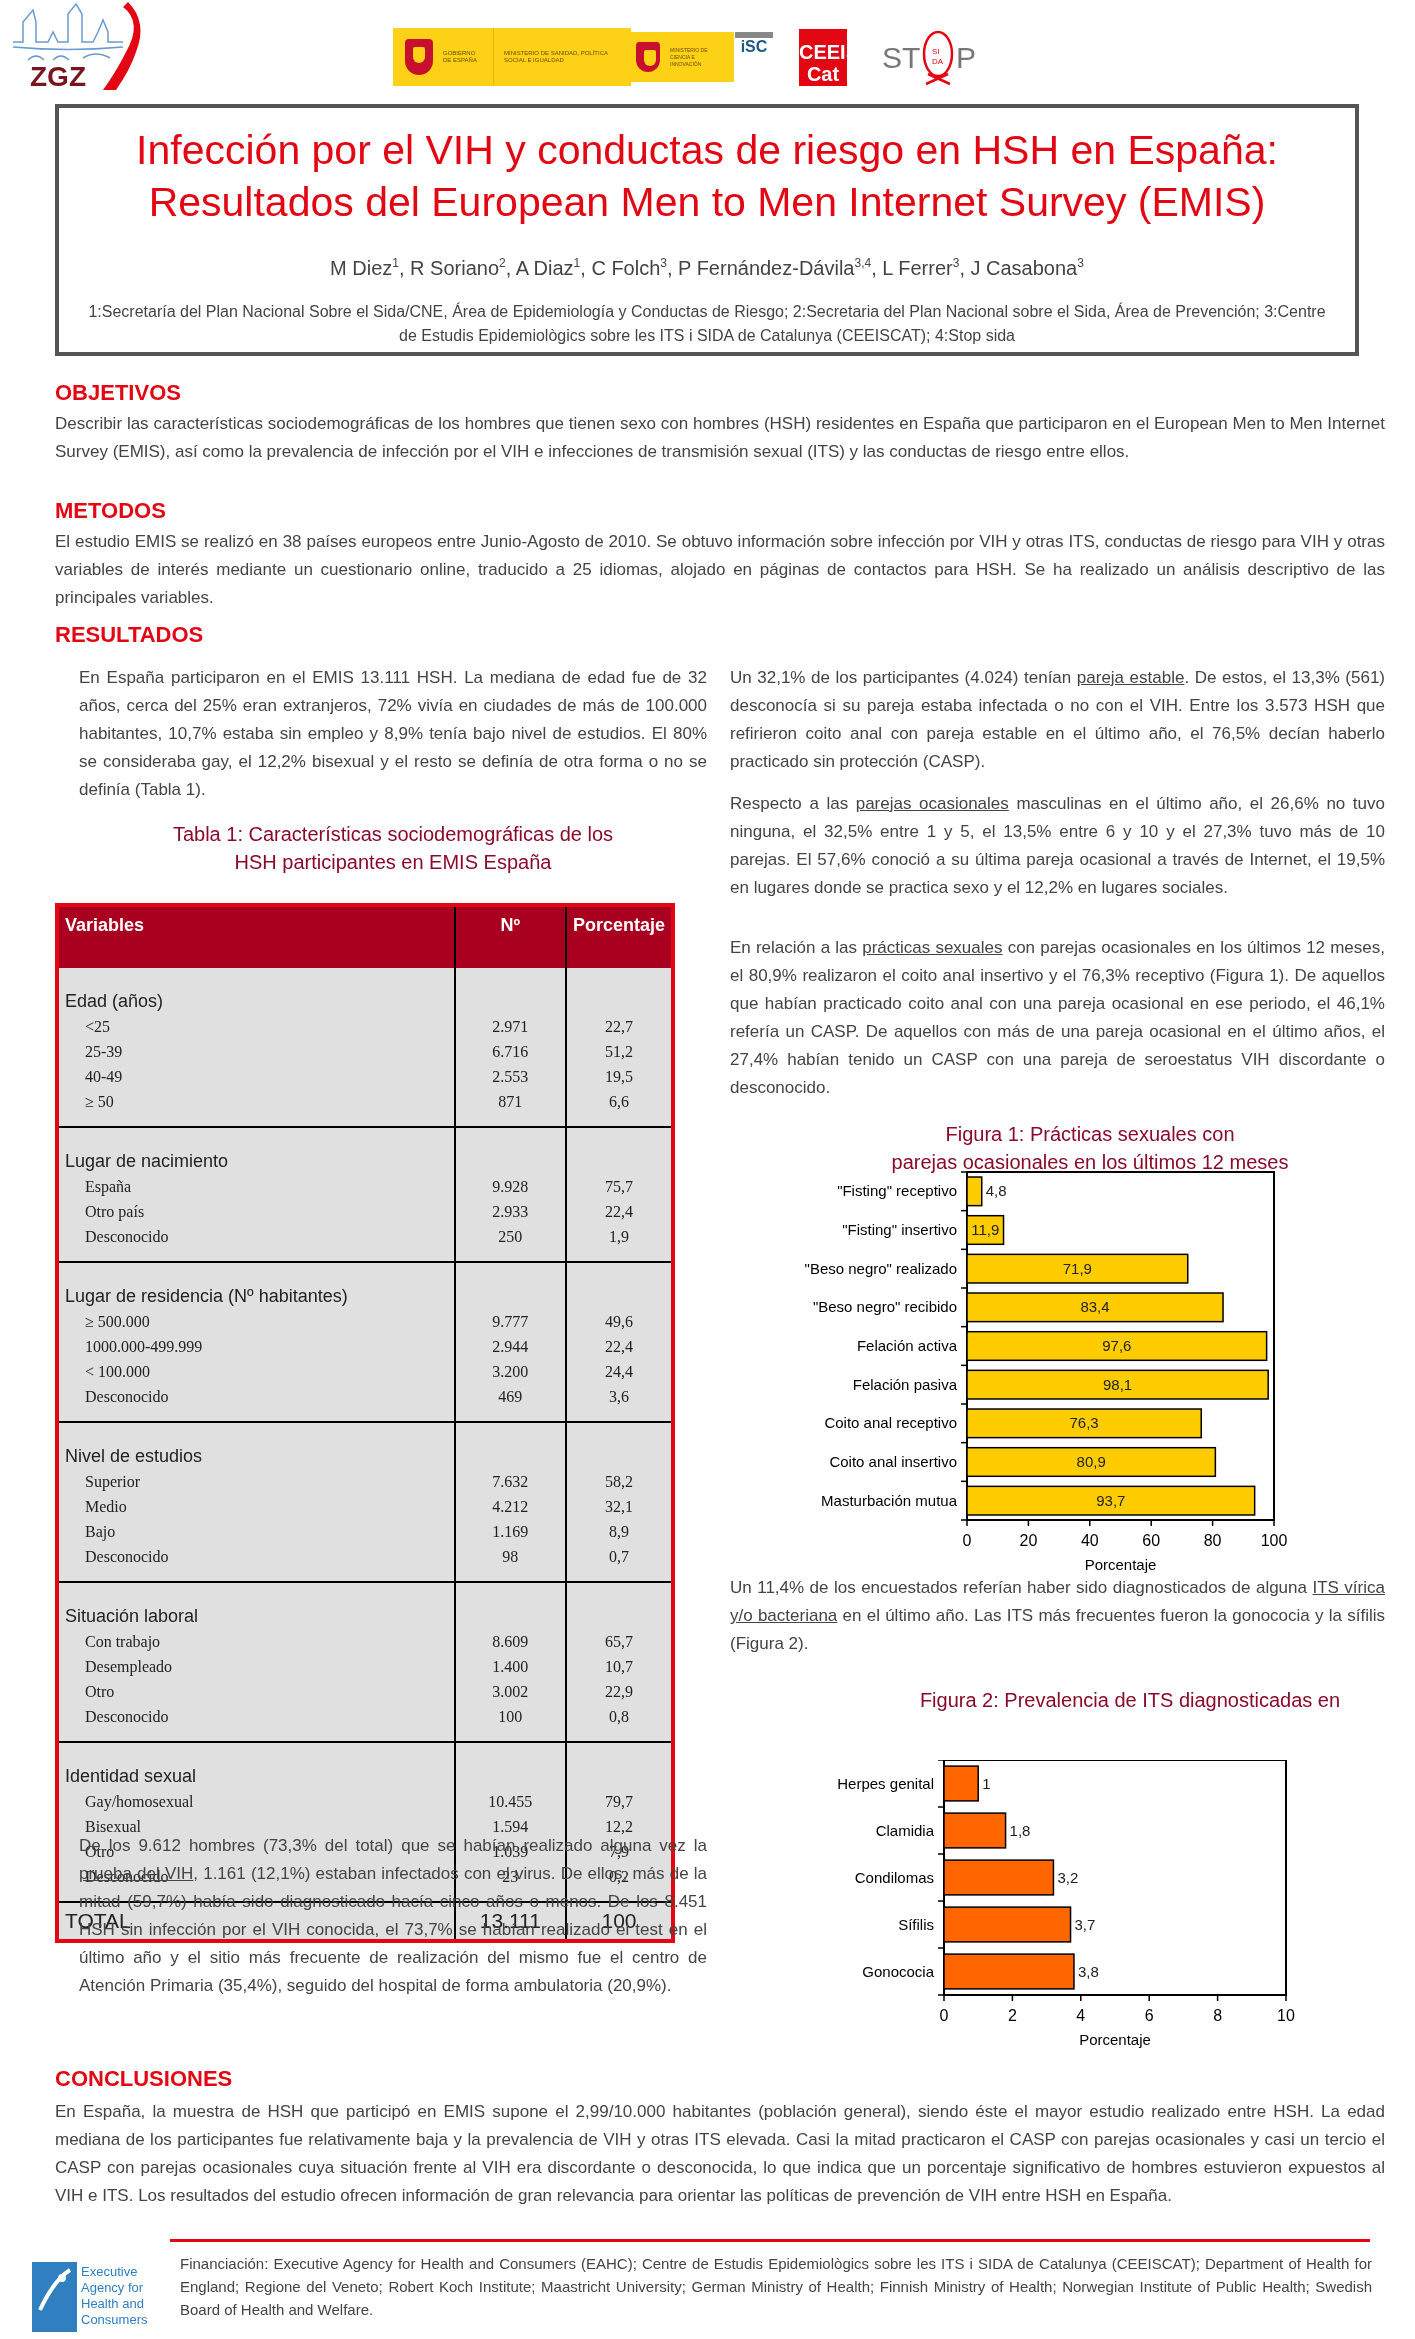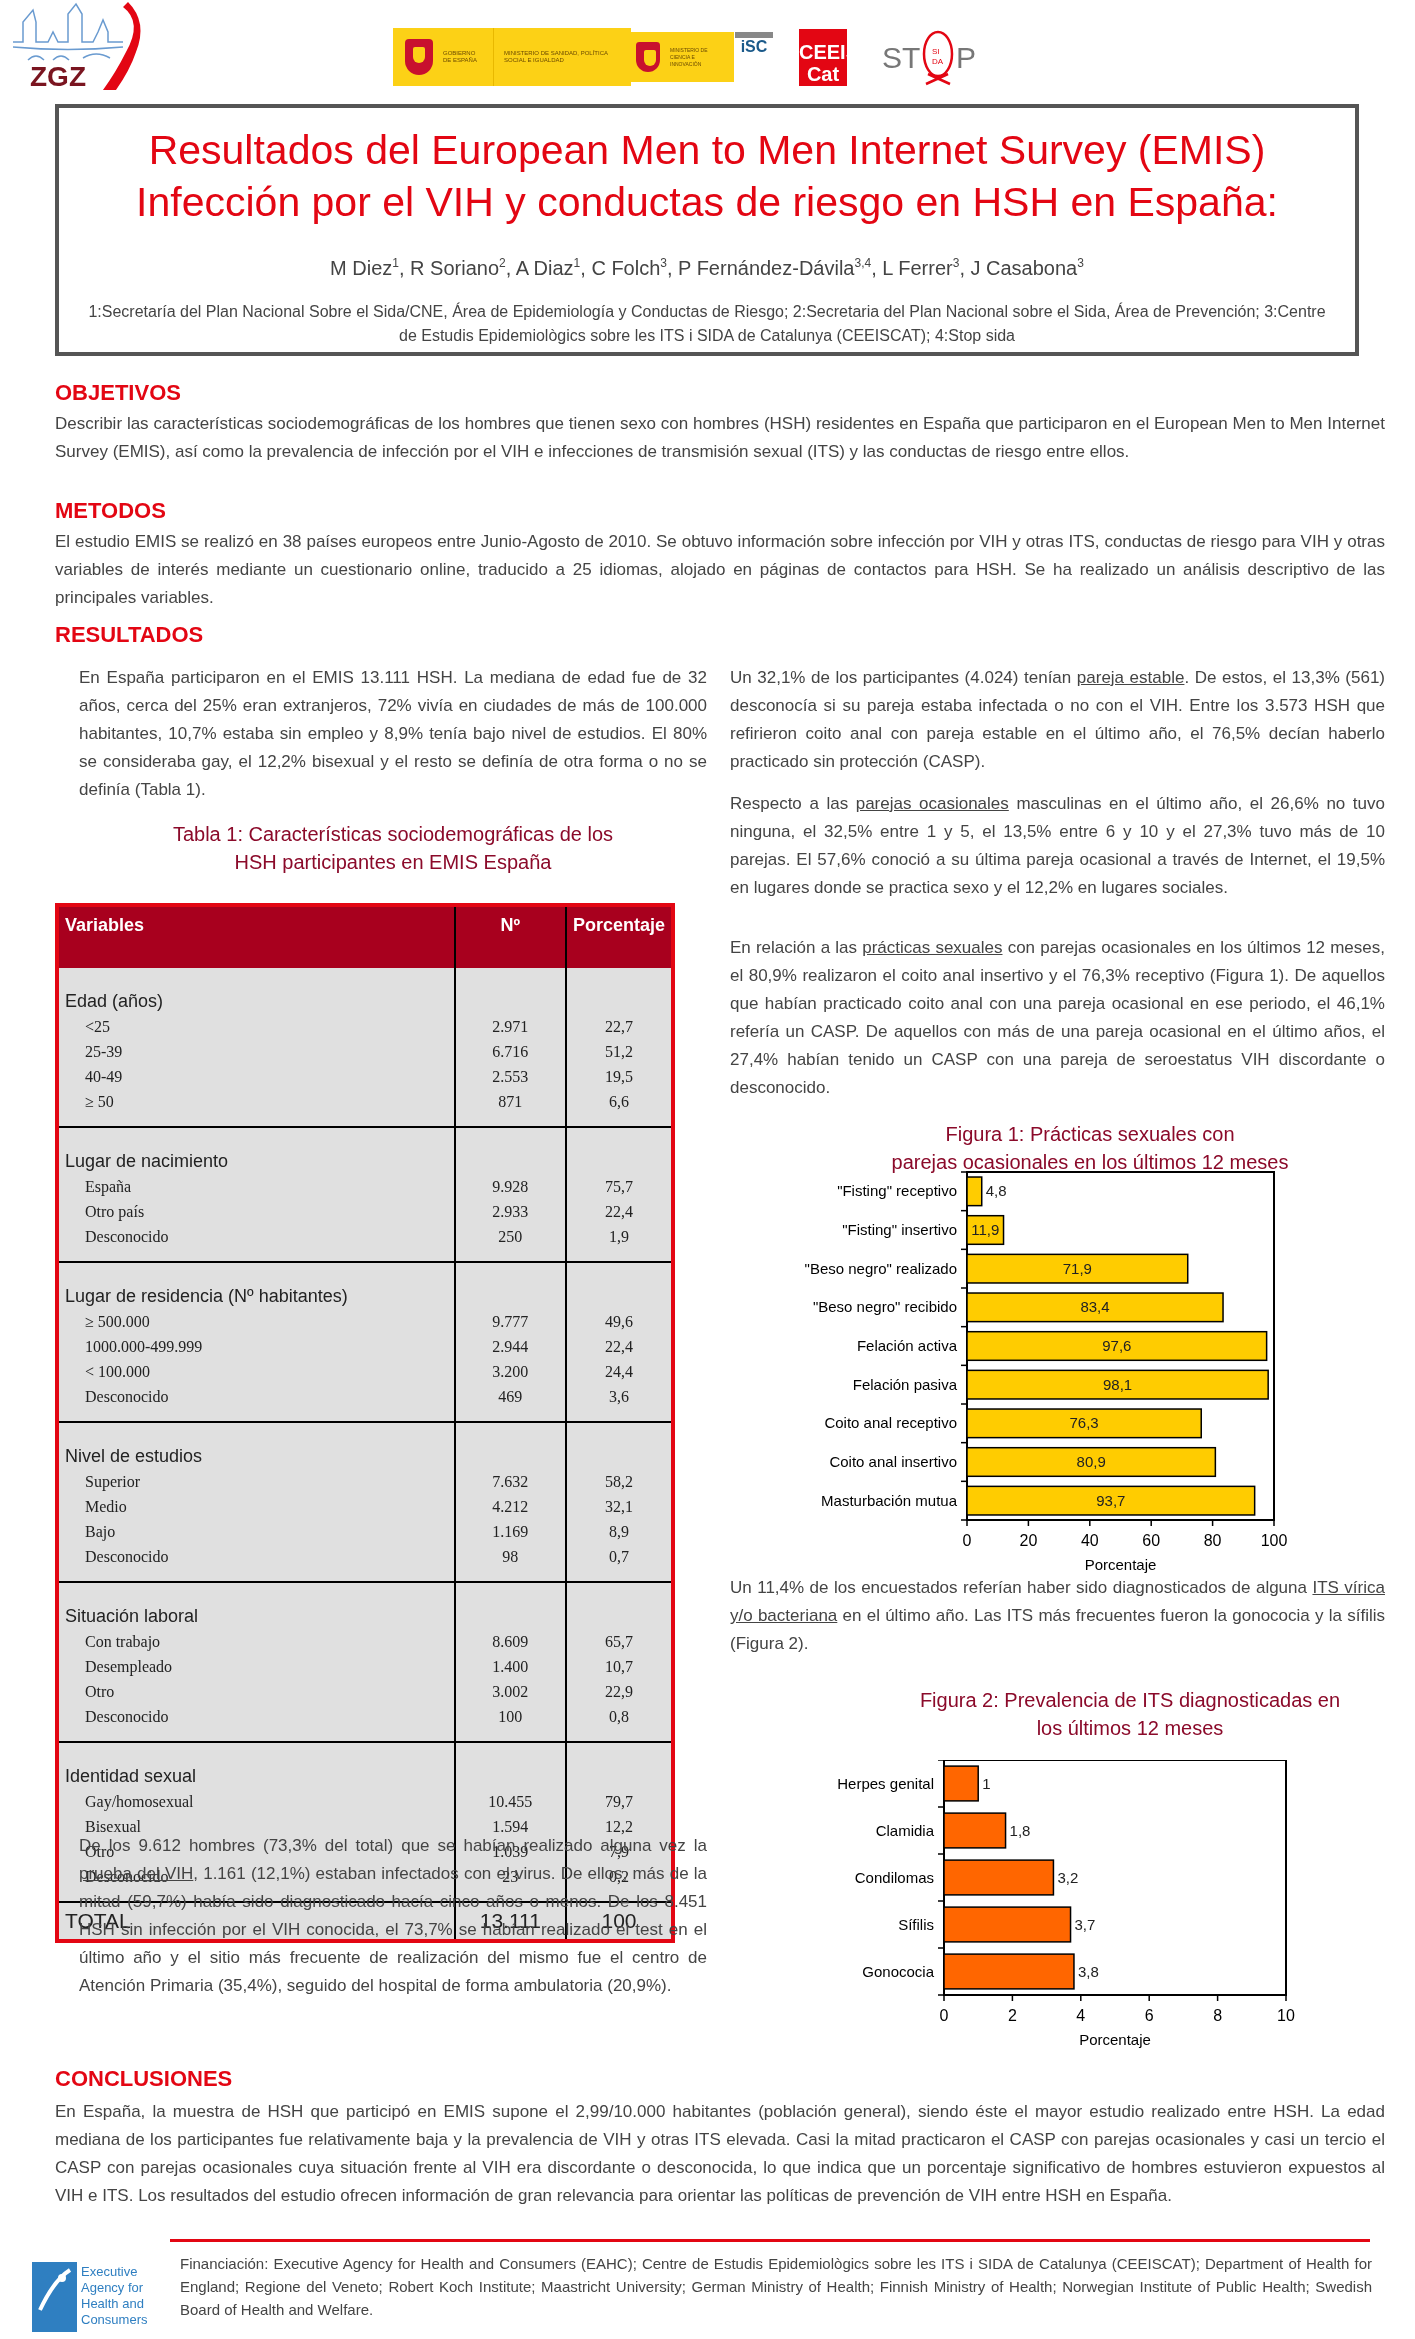--- a/index.html
+++ b/index.html
@@ -87,22 +87,22 @@
     <ellipse cx="58" cy="26" rx="14" ry="22" fill="none" stroke="#e30613" stroke-width="2.5"></ellipse>
     <path d="M48 46 L70 56 M68 46 L46 56" stroke="#e30613" stroke-width="2.5"></path>
     <text x="52" y="26" font-size="8" fill="#e30613">SI</text>
     <text x="52" y="36" font-size="8" fill="#e30613">DA</text>
     <text x="76" y="40" font-size="30" fill="#777" font-family="Liberation Sans, sans-serif">P</text>
   </svg>
 </div>
 
 <div class="abs titlebox">
   <div class="title">
+    <div>Infección por el VIH y conductas de riesgo en HSH en España:</div>
     <div>Resultados del European Men to Men Internet Survey (EMIS)</div>
-    <div>Infección por el VIH y conductas de riesgo en HSH en España:</div>
   </div>
   <div class="authors" id="authors"><span>M Diez</span><sup>1</sup>, <span>R Soriano</span><sup>2</sup>, <span>A Diaz</span><sup>1</sup>, <span>C Folch</span><sup>3</sup>, <span>P Fernández-Dávila</span><sup>3,4</sup>, <span>L Ferrer</span><sup>3</sup>, <span>J Casabona</span><sup>3</sup></div>
   <div class="affil">1:Secretaría del Plan Nacional Sobre el Sida/CNE, Área de Epidemiología y Conductas de Riesgo; 2:Secretaria del Plan Nacional sobre el Sida, Área de Prevención; 3:Centre de Estudis Epidemiològics sobre les ITS i SIDA de Catalunya (CEEISCAT); 4:Stop sida</div>
 </div>
 
 <div class="abs sect-h" style="left:55px; top:380px;">OBJETIVOS</div>
 <div class="abs para" style="left:55px; top:410px; width:1330px; line-height:28px;">Describir las características sociodemográficas de los hombres que tienen sexo con hombres (HSH) residentes en España que participaron en el European Men to Men Internet Survey (EMIS), así como la prevalencia de infección por el VIH e infecciones de transmisión sexual (ITS) y las conductas de riesgo entre ellos.</div>
 
 <div class="abs sect-h" style="left:55px; top:498px;">METODOS</div>
 <div class="abs para" style="left:55px; top:528px; width:1330px;">El estudio EMIS se realizó en 38 países europeos entre Junio-Agosto de 2010. Se obtuvo información sobre infección por VIH y otras ITS, conductas de riesgo para VIH y otras variables de interés mediante un cuestionario online, traducido a 25 idiomas, alojado en páginas de contactos para HSH. Se ha realizado un análisis descriptivo de las principales variables.</div>
@@ -374,21 +374,20 @@
     <text x="432.6" y="376" text-anchor="middle" font-size="16" fill="#000">80</text>
     <line x1="494" y1="350" x2="494" y2="356" stroke="#000" stroke-width="1.5"></line>
     <text x="494" y="376" text-anchor="middle" font-size="16" fill="#000">100</text>
     <text x="340.5" y="400" text-anchor="middle" font-size="15" fill="#000">Porcentaje</text>
   </svg>
 
 <div class="abs para col-r" style="top:1574px;"><span>Un 11,4% de los encuestados referían haber sido diagnosticados de alguna </span><u>ITS vírica y/o bacteriana</u><span> en el último año. Las ITS más frecuentes fueron la gonococia y la sífilis (Figura 2).</span></div>
 
 <div class="abs fig-title" style="left:880px; top:1686px; width:500px;">
   <div>Figura 2: Prevalencia de ITS diagnosticadas en</div>
-  <div>los últimos 12 meses</div>
 </div>
 
 <svg class="abs" id="fig2" style="left:800px; top:1760px;" width="600" height="320">
     <rect x="144" y="0" width="342" height="235" fill="none" stroke="#000" stroke-width="2"></rect>
     <text x="134" y="28.5" text-anchor="end" font-size="15" fill="#000">Herpes genital</text>
     <line x1="138" y1="0" x2="144" y2="0" stroke="#000" stroke-width="1.5"></line>
     <rect x="144" y="6.109999999999999" width="34.19999999999999" height="34.78" fill="#ff6600" stroke="#000" stroke-width="1.5"></rect>
     <text x="182.2" y="28.5" text-anchor="start" font-size="15" fill="#222">1</text>
     <text x="134" y="75.5" text-anchor="end" font-size="15" fill="#000">Clamidia</text>
     <line x1="138" y1="47" x2="144" y2="47" stroke="#000" stroke-width="1.5"></line>

